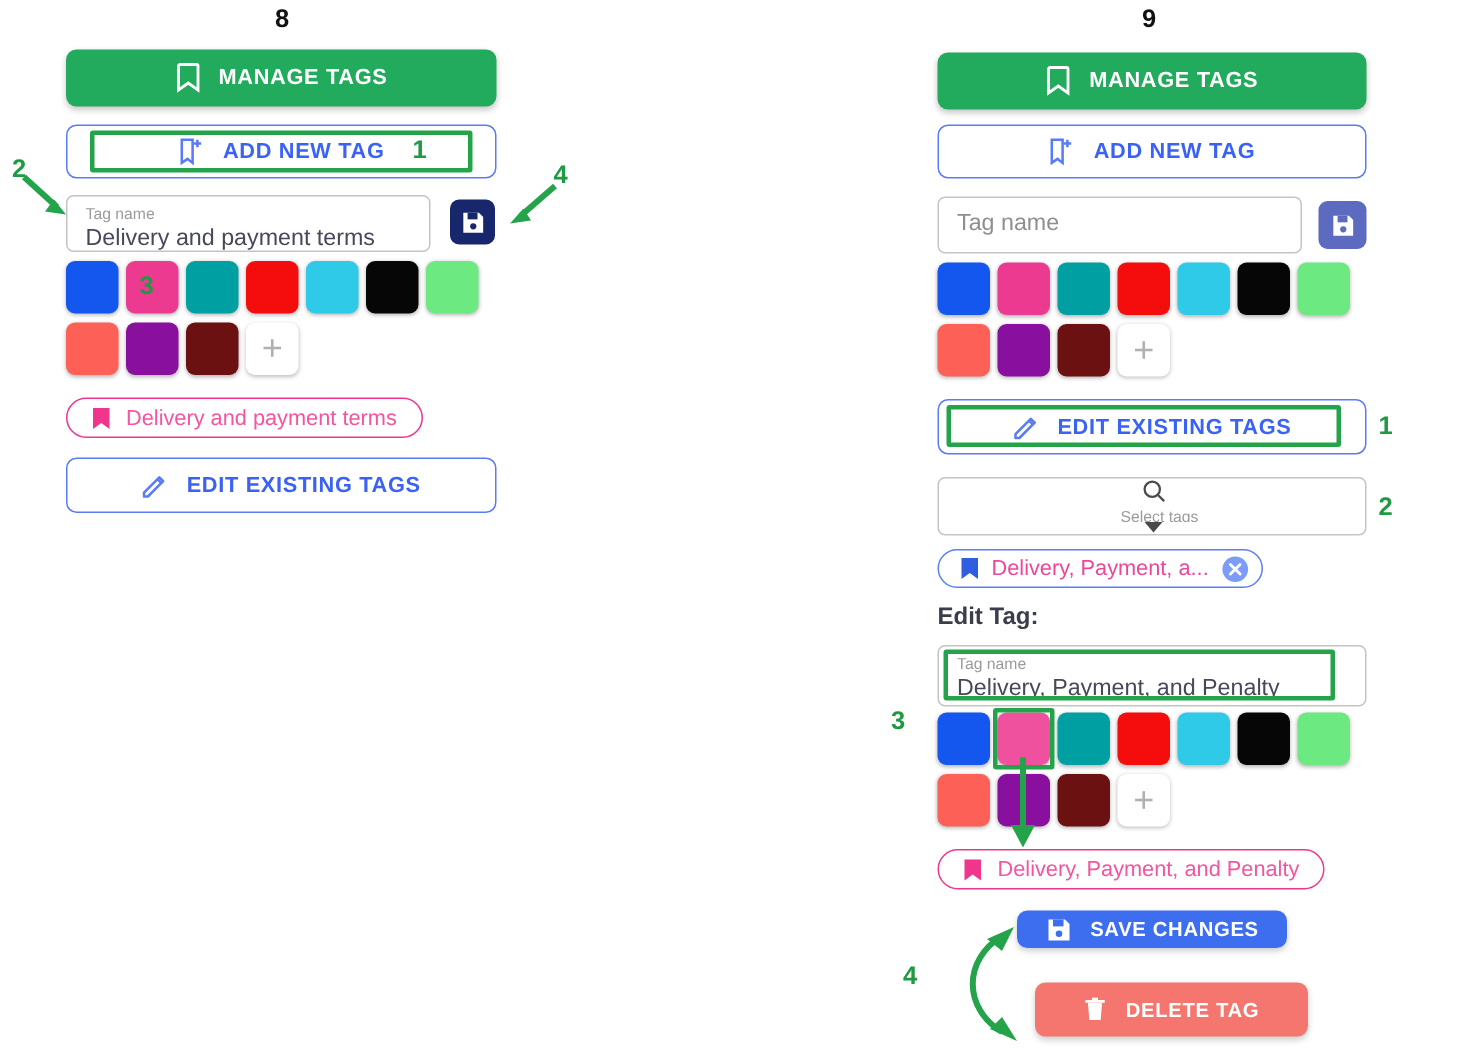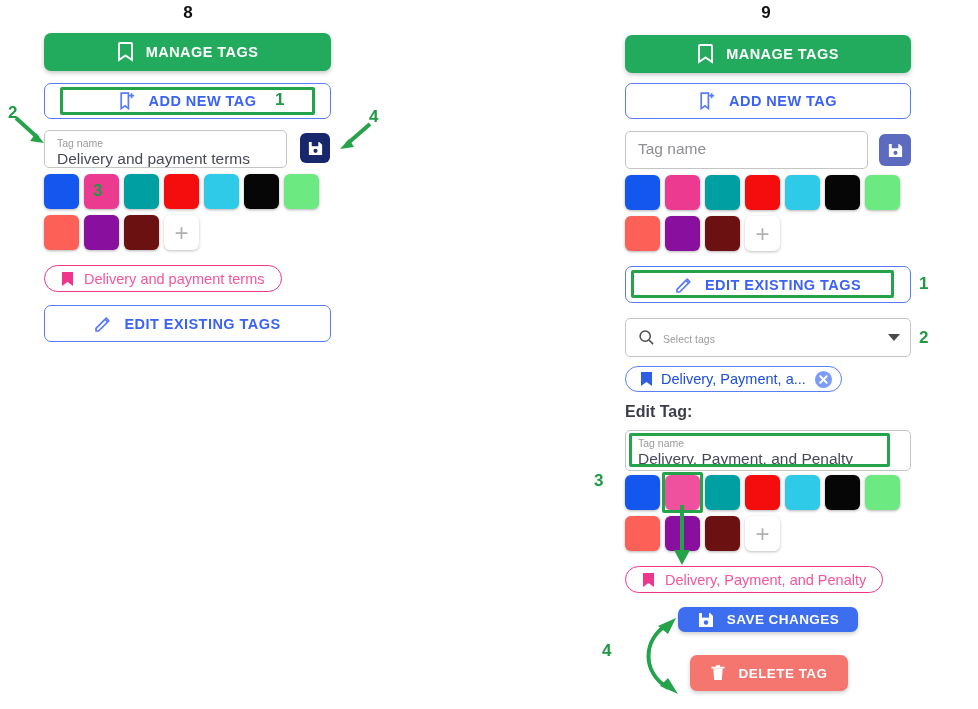--- a/index.html
+++ b/index.html
@@ -144,21 +144,21 @@
     background: #ffffff;
     padding: 0 16px;
     height: 27px;
     font-size: 14.5px;
     color: #f4559e;
     cursor: pointer;
     white-space: nowrap;
   }
   .chip-blue {
     border-color: #5b7ff4;
-    color: #1d4ed8;
+    color: #ec4899;
     padding: 0 8px 0 14px;
     gap: 8px;
   }
 
   
   .select-box {
     position: absolute;
     box-sizing: border-box;
     border: 1px solid #c4c4c4;
     border-radius: 5px;
@@ -355,21 +355,21 @@
     <div class="btn btn-outline" style="left:45px; top:266px; width:286px; height:37px;">
       <span style="display:flex;">
         <svg width="18" height="18" viewBox="0 0 18 18">
           <path d="M2 13.4 12.2 3.2l2.6 2.6L4.6 16H2z" fill="none" stroke="#5a7bf7" stroke-width="1.7" stroke-linejoin="round"></path>
           <path d="M11 4.4l2.6 2.6" stroke="#5a7bf7" stroke-width="1.7"></path>
         </svg>
       </span>
       <span>EDIT EXISTING TAGS</span>
     </div>
 
-    <div class="select-box" style="left:45px; top:318px; width:286px; height:39px;">
+    <div class="select-box" style="left:45px; top:318px; width:286px; height:39px;flex-direction:column;">
       <span style="display:flex;">
         <svg width="17" height="17" viewBox="0 0 18 18">
           <circle cx="7.6" cy="7.6" r="5.4" fill="none" stroke="#4a4a4a" stroke-width="1.6"></circle>
           <line x1="11.6" y1="11.6" x2="16" y2="16" stroke="#4a4a4a" stroke-width="1.6"></line>
         </svg>
       </span>
       <span class="select-text">
         <span class="tf-label">Select tags</span>
       </span>
       <span style="display:flex;">
@@ -433,21 +433,21 @@
       <span style="display:flex;">
         <svg width="18" height="18" viewBox="0 0 18 18">
           <path d="M2 2h11l3 3v11H2z" fill="#ffffff"></path>
           <rect x="5" y="2" width="7" height="4.6" fill="#3d6ef0"></rect>
           <circle cx="9" cy="11.5" r="2.2" fill="#3d6ef0"></circle>
         </svg>
       </span>
       <span>SAVE CHANGES</span>
     </div>
 
-    <div class="btn btn-red" style="left:110px; top:655px; width:158px; height:36px;">
+    <div class="btn btn-red" style="left:110px; top:655px; width:182px; height:36px;">
       <span style="display:flex;">
         <svg width="16" height="18" viewBox="0 0 16 18">
           <path d="M1.5 3.6h13" stroke="#ffffff" stroke-width="1.8"></path>
           <path d="M6 2h4" stroke="#ffffff" stroke-width="1.8"></path>
           <path d="M3.3 4.6h9.4l-.9 11.4H4.2z" fill="#ffffff"></path>
         </svg>
       </span>
       <span>DELETE TAG</span>
     </div>
 

